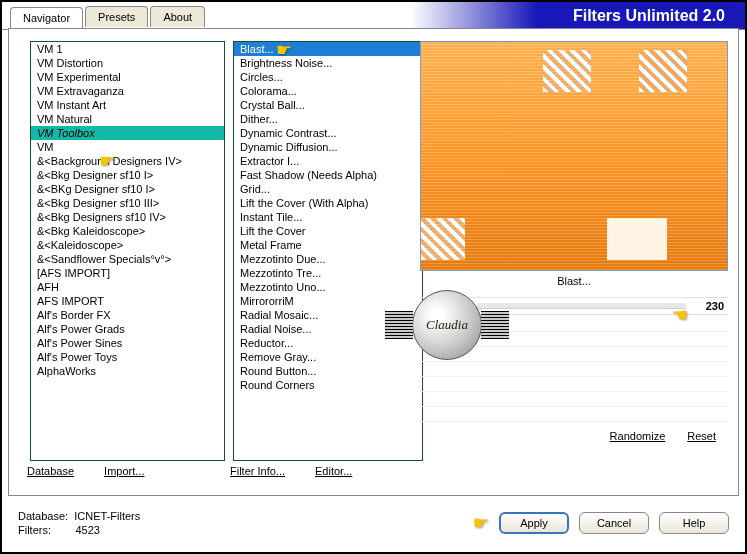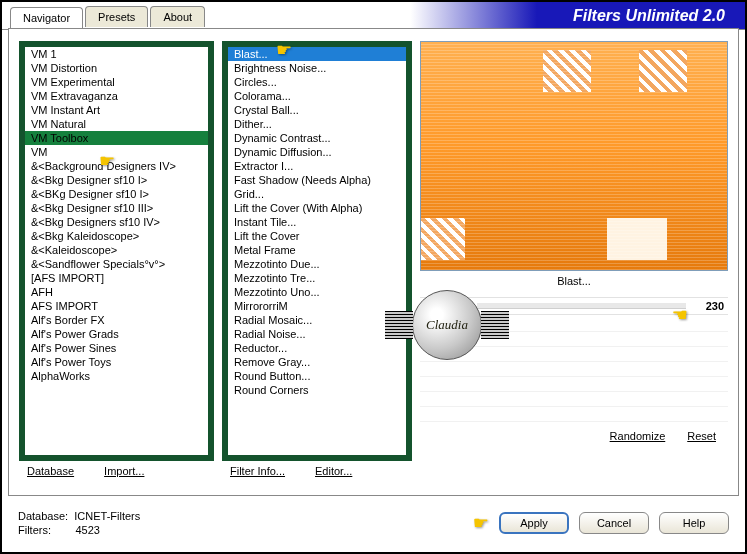--- a/index.html
+++ b/index.html
@@ -1,32 +1,32 @@
 <!DOCTYPE html>
 <html><head>
 <meta charset="utf-8">
 <style>
   * { box-sizing: border-box; margin: 0; padding: 0; }
   body { font-family: Tahoma, Arial, sans-serif; font-size: 11px; background: #fff; width: 747px; height: 554px; position: relative; border: 2px solid #000; }
   .titlebar { height: 28px; background: linear-gradient(90deg, #fff 0%, #fff 55%, #1818b8 72%, #1818b8 100%); display: flex; align-items: center; justify-content: flex-end; padding-right: 20px; border-bottom: 1px solid #888; }
-  .titlebar .title { color: #fff; font-weight: bold; font-style: italic; font-size: 16px; font-family: Arial, sans-serif; }
+  .titlebar .title { color: #fff; font-weight: bold; font-size: 16px; font-family: Arial, sans-serif; }
   .tabs { position: absolute; top: 4px; left: 8px; display: flex; z-index: 2; }
   .tab { padding: 4px 12px; border: 1px solid #888; border-bottom: none; border-radius: 4px 4px 0 0; margin-right: 2px; background: #ece9d8; cursor: pointer; }
   .tab.active { background: #fff; position: relative; top: 1px; z-index: 3; }
   .content { position: absolute; top: 26px; left: 6px; right: 6px; bottom: 56px; background: #fff; border: 1px solid #888; padding: 12px 10px 6px 10px; display: flex; gap: 8px; }
   .pane { position: relative; }
   .pane.left { width: 195px; }
   .pane.mid { width: 190px; }
   .pane.right { flex: 1; }
-  .listbox { width: 100%; height: 420px; border: 6px solid #14532d; overflow-y: scroll; overflow-x: hidden; background: #fff; }
+  .listbox { width: 100%; height: 420px; border: 1px solid #14532d; overflow-y: scroll; overflow-x: hidden; background: #fff; margin-left: 11px; }
   .listbox::-webkit-scrollbar { width: 16px; }
   .listbox::-webkit-scrollbar-track { background: #f1efe2; border-left: 1px solid #c8c8c8; }
   .listbox::-webkit-scrollbar-thumb { background: #c8c8c8; border: 1px solid #9f9f9f; }
   .item { padding: 1px 6px; white-space: nowrap; cursor: pointer; position: relative; }
-  .item.sel-grey { background: #15803d; }
+  .item.sel-grey { background: #14b8a6; font-style: italic; }
   .item.sel-blue { background: #1f7fd6; color: #fff; }
   .links { margin-top: 4px; display: flex; gap: 30px; padding-left: 8px; }
   .links span { text-decoration: underline; cursor: pointer; }
   .preview { width: 100%; height: 230px; border: 1px solid #7f9db9; background: linear-gradient(0deg, #e67a0c 0%, #ff9a2a 55%, #ffb050 100%); position: relative; overflow: hidden; }
   .preview::before, .preview::after { content: ""; position: absolute; background: repeating-linear-gradient(45deg, #fff 0 4px, #f3a760 4px 8px); }
   .preview::before { width: 48px; height: 42px; top: 8px; left: 122px; }
   .preview::after { width: 48px; height: 42px; top: 8px; right: 40px; }
   .preview .chk2 { position: absolute; width: 44px; height: 42px; bottom: 10px; left: 0; background: repeating-linear-gradient(45deg, #fff 0 4px, #f3a760 4px 8px); }
   .preview .chk3 { position: absolute; width: 60px; height: 42px; bottom: 10px; right: 60px; background: #fff3e2; }
   .preview .scan { position: absolute; inset: 0; background: repeating-linear-gradient(0deg, rgba(255,255,255,.22) 0 1px, rgba(0,0,0,0) 1px 3px); }

